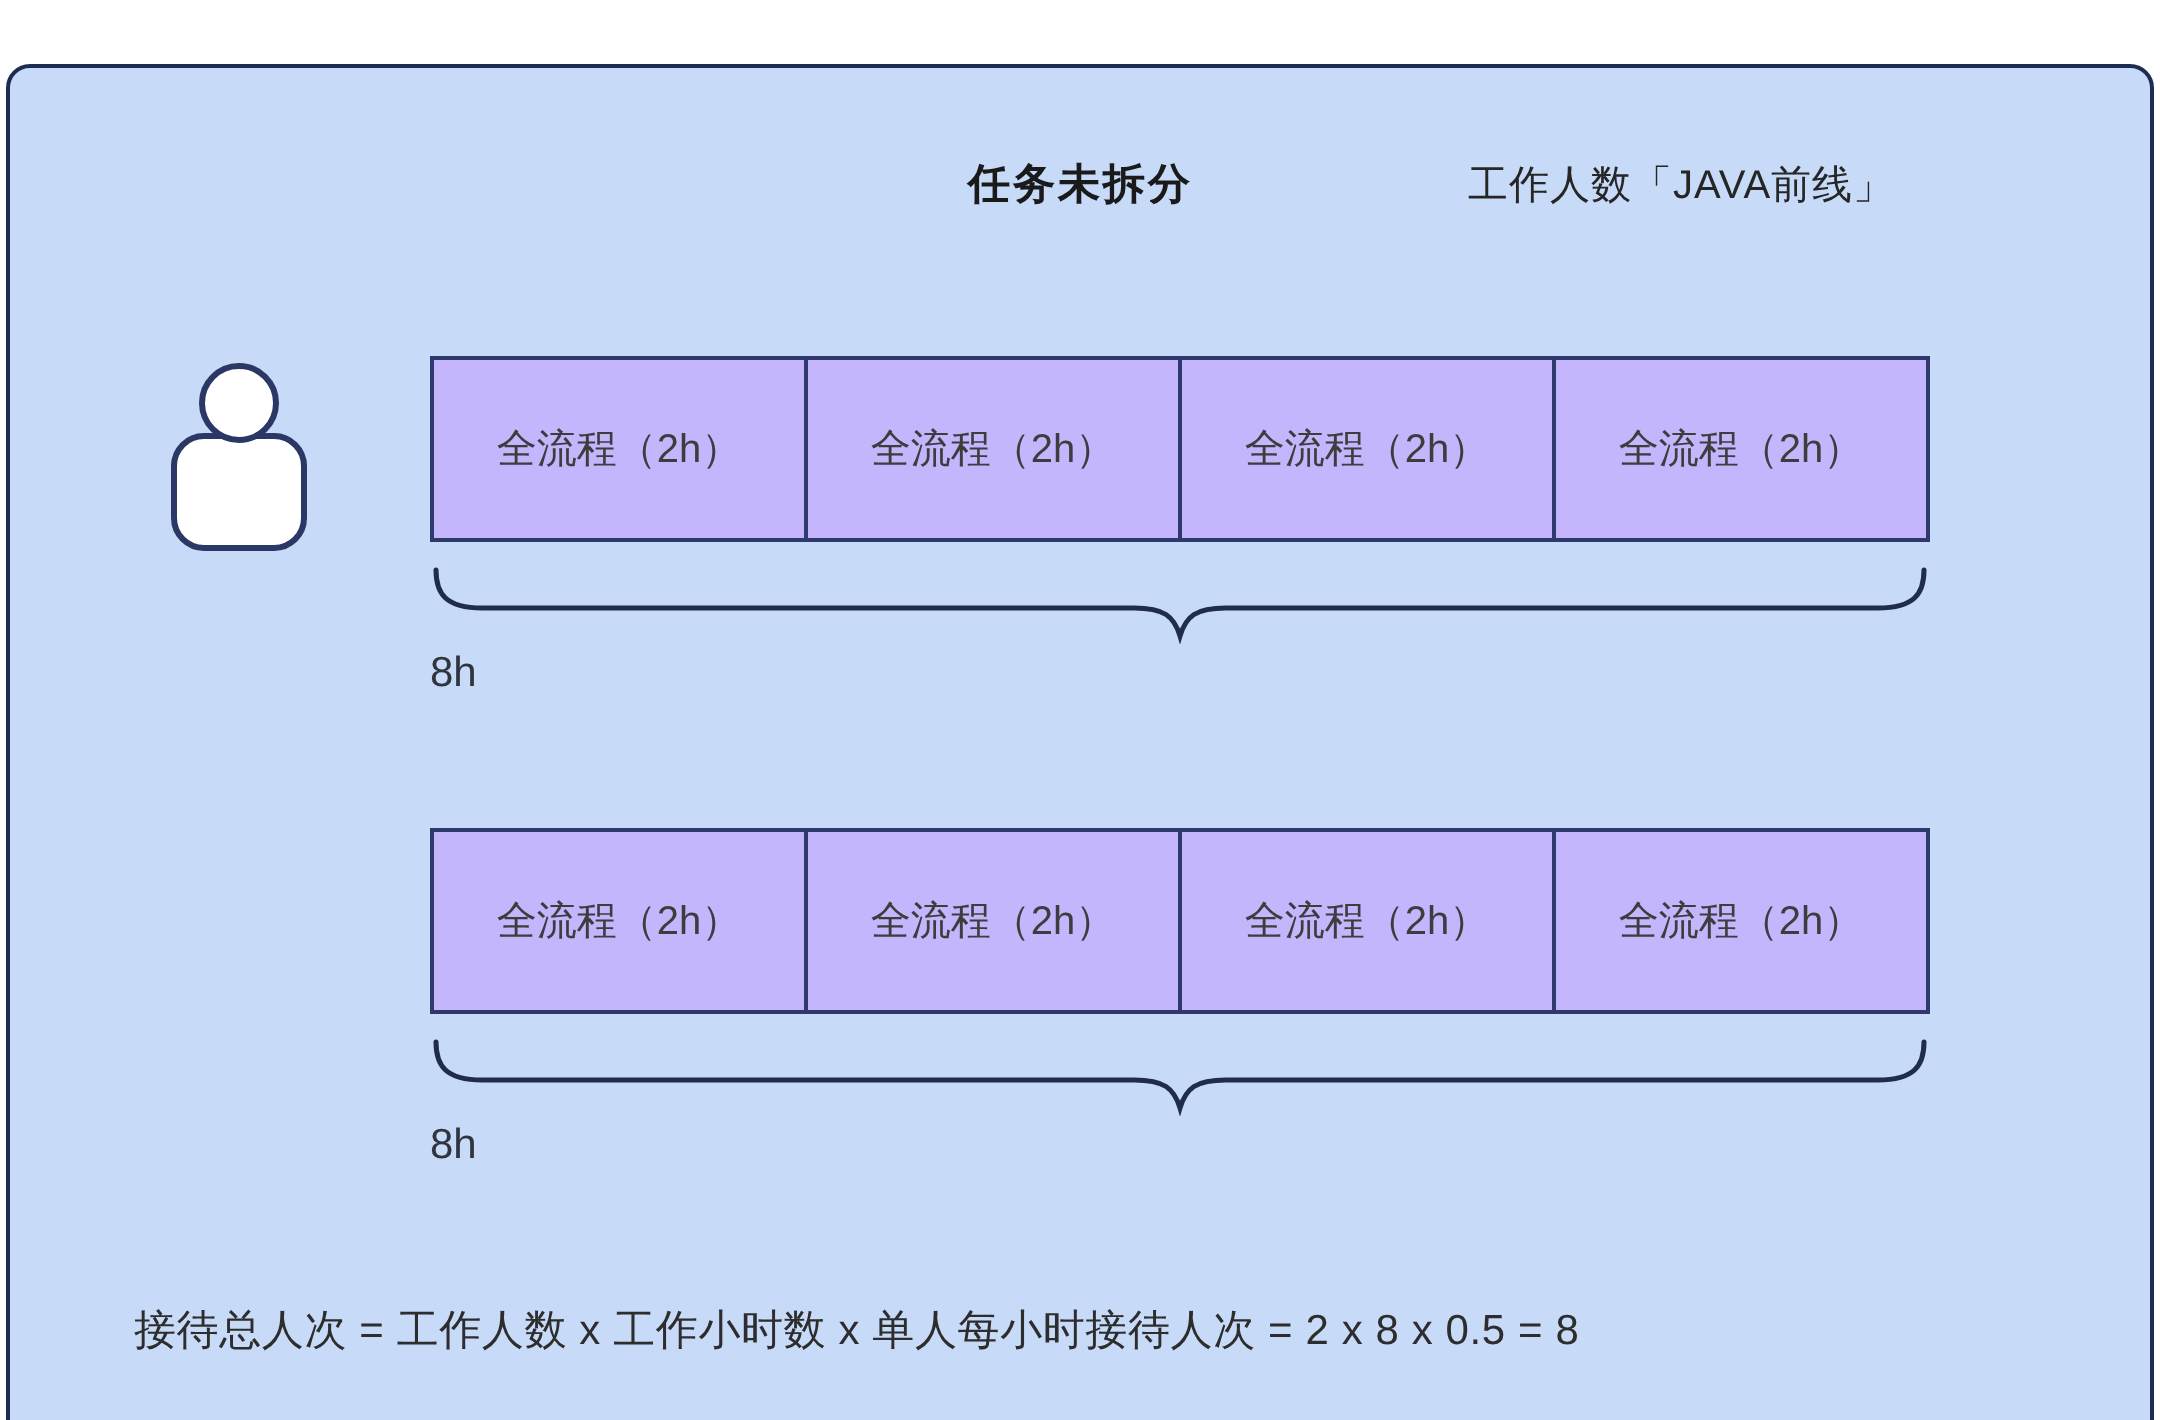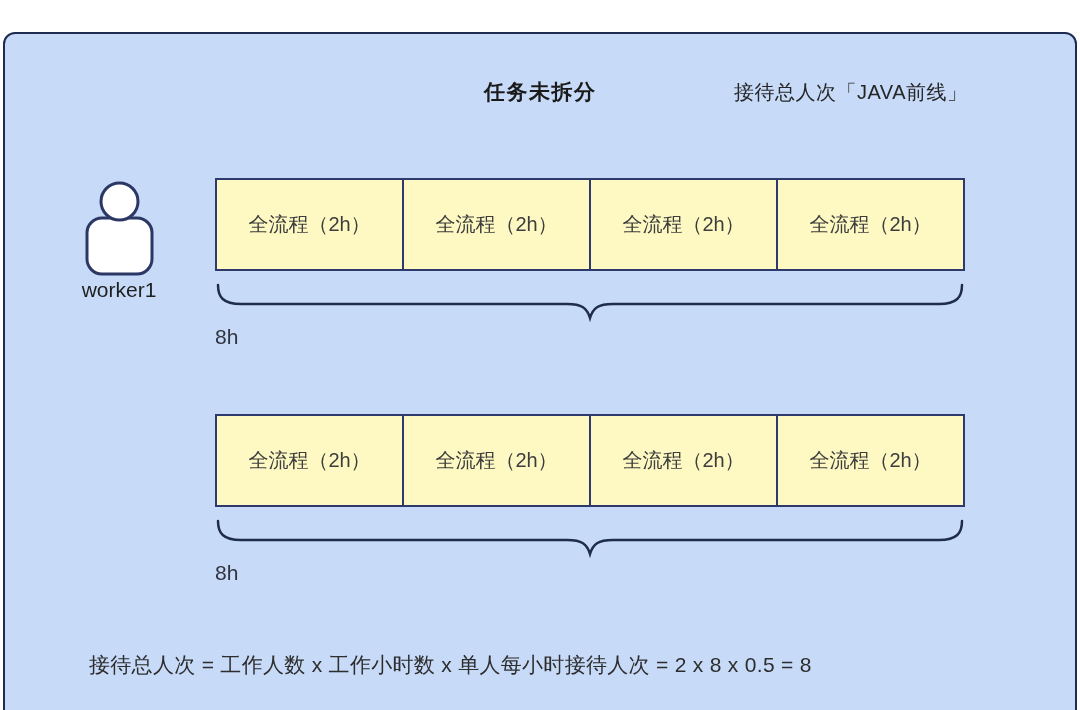--- a/index.html
+++ b/index.html
@@ -72,21 +72,21 @@
     left: 210px;
     top: 0;
     width: 750px;
     height: 93px;
     display: flex;
     border: 2px solid #2e3a6b;
     background: #2e3a6b;
   }
   .box {
     flex: 1;
-    background: #fef9c3;
+    background: #c4b5fd;
     border-left: 2px solid #2e3a6b;
     display: flex;
     align-items: center;
     justify-content: center;
     font-size: 20px;
     color: #3d3d3d;
     white-space: nowrap;
   }
   .box:first-child { border-left: none; }
   .brace {
@@ -100,44 +100,43 @@
     position: absolute;
     left: 210px;
     top: 147px;
     width: 750px;
     text-align: left;
     font-size: 21px;
     color: #30343f;
   }
   .formula {
     position: absolute;
-    left: 84px;
+    left: 62px;
     top: 617px;
     font-size: 21px;
     color: #2d2d2d;
     letter-spacing: 0.3px;
     white-space: nowrap;
   }
 </style>
 </head>
 <body>
 
 <div class="page">
   <div class="canvas">
 
     <div class="title">任务未拆分</div>
-    <div class="brand">接待总人次「JAVA前线」</div>
+    <div class="brand">工作人数「JAVA前线」</div>
 
     <div class="worker-row row-1">
       <div class="person">
         <svg width="72" height="96" viewBox="0 0 72 96">
           <rect x="4" y="37" width="65" height="56" rx="15" fill="#ffffff" stroke="#2b3764" stroke-width="3"></rect>
           <circle cx="36.5" cy="20.5" r="18.5" fill="#ffffff" stroke="#2b3764" stroke-width="3"></circle>
         </svg>
-        <div class="worker-label">worker1</div>
       </div>
       <div class="boxes">
         <div class="box">全流程（2h）</div>
         <div class="box">全流程（2h）</div>
         <div class="box">全流程（2h）</div>
         <div class="box">全流程（2h）</div>
       </div>
       <svg class="brace" viewBox="0 0 750 40">
         <path d="M3,3 C3,15 8,22 26,22 L352,22 C367,22 372,26 375,36 C378,26 383,22 398,22 L724,22 C742,22 747,15 747,3" fill="none" stroke="#202c4e" stroke-width="2.5" stroke-linecap="round"></path>
       </svg>

